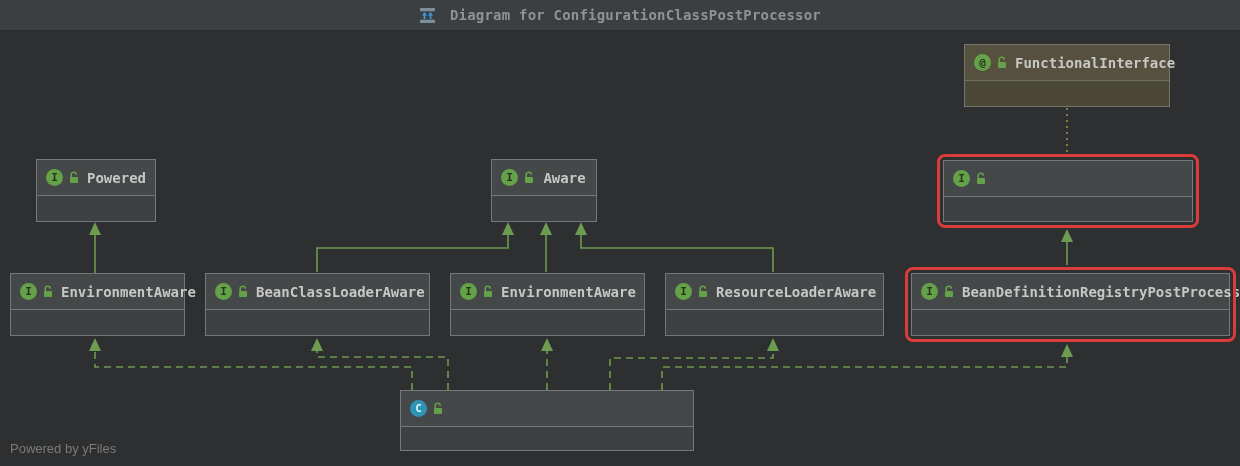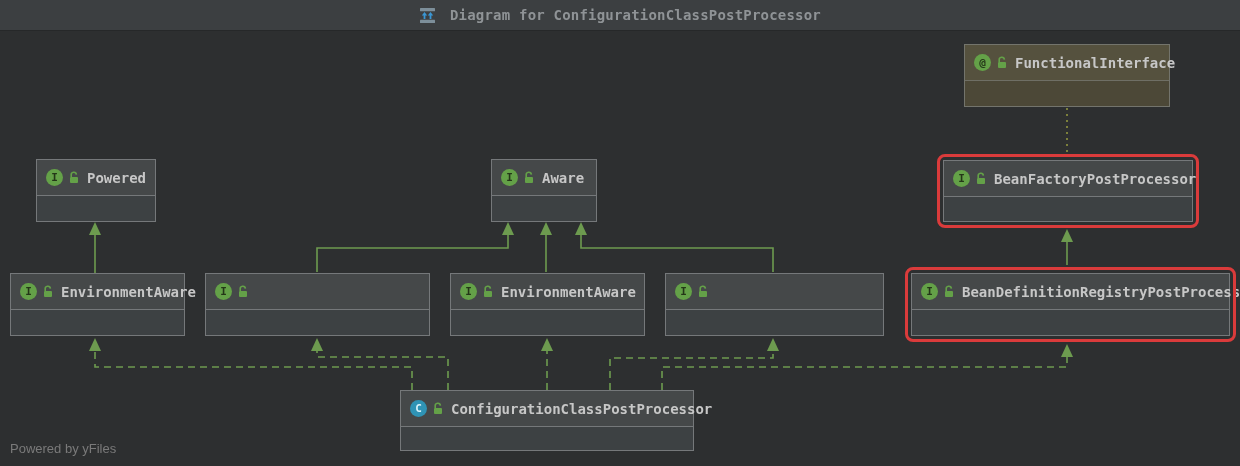--- a/index.html
+++ b/index.html
@@ -10,21 +10,21 @@
             display:flex;align-items:center;justify-content:center;gap:14px;}
   .titlebar .title-text{color:#8f9396;font-size:14px;font-weight:bold;letter-spacing:0.2px;}
   .edges{position:absolute;left:0;top:0;}
   .node{position:absolute;border:1px solid #75787a;box-sizing:border-box;}
   .node .hd{height:35px;display:flex;align-items:center;padding:0 9px;gap:6px;
             border-bottom:1px solid #75787a;background:#454849;}
   .node .bd{background:#3d4143;position:absolute;left:0;right:0;top:36px;bottom:0;}
   .node.annotation .hd{background:#55513e;border-bottom:1px solid #6f6f65;}
   .node.annotation .bd{background:#4c4837;}
   .node.annotation{border:1px solid #73746c;}
-  .node-label{flex:1;color:#c7c7c7;font-size:14px;font-weight:bold;
+  .node-label{flex:1;text-align:center;color:#c7c7c7;font-size:14px;font-weight:bold;
               white-space:nowrap;letter-spacing:0;}
   .badge{width:17px;height:17px;border-radius:50%;flex:0 0 auto;
          display:flex;align-items:center;justify-content:center;
          font-size:11px;font-weight:bold;line-height:1;}
   .badge.iface{background:#64a148;color:#243618;}
   .badge.cls{background:#2f93b5;color:#d9f3fb;}
   .lock{flex:0 0 auto;margin-left:-1px;}
   .selected::after{content:"";position:absolute;left:-7px;top:-7px;right:-7px;bottom:-7px;
                    border:3px solid #da3b3b;border-radius:8px;pointer-events:none;}
   .powered{position:absolute;left:10px;top:441px;color:#7a7a7a;font-size:13px;
@@ -118,21 +118,20 @@
     <div class="bd"></div>
   </div>
 
   <div class="node selected" style="left:943px;top:160px;width:250px;height:62px;">
     <div class="hd">
       <span class="badge iface">I</span>
       <svg class="lock" width="13" height="13" viewBox="0 0 13 13">
         <path d="M3.2,6 V4.2 a2.6,2.6 0 0 1 5.2,-0.6" fill="none" stroke="#64a148" stroke-width="1.6"></path>
         <rect x="2" y="6" width="8" height="6" rx="1" fill="#64a148"></rect>
       </svg>
-      <span class="node-label">BeanFactoryPostProcessor</span>
     </div>
     <div class="bd"></div>
   </div>
 
   <div class="node" style="left:10px;top:273px;width:175px;height:63px;">
     <div class="hd">
       <span class="badge iface">I</span>
       <svg class="lock" width="13" height="13" viewBox="0 0 13 13">
         <path d="M3.2,6 V4.2 a2.6,2.6 0 0 1 5.2,-0.6" fill="none" stroke="#64a148" stroke-width="1.6"></path>
         <rect x="2" y="6" width="8" height="6" rx="1" fill="#64a148"></rect>
@@ -142,20 +141,21 @@
     <div class="bd"></div>
   </div>
 
   <div class="node" style="left:205px;top:273px;width:225px;height:63px;">
     <div class="hd">
       <span class="badge iface">I</span>
       <svg class="lock" width="13" height="13" viewBox="0 0 13 13">
         <path d="M3.2,6 V4.2 a2.6,2.6 0 0 1 5.2,-0.6" fill="none" stroke="#64a148" stroke-width="1.6"></path>
         <rect x="2" y="6" width="8" height="6" rx="1" fill="#64a148"></rect>
       </svg>
+      <span class="node-label">BeanClassLoaderAware</span>
     </div>
     <div class="bd"></div>
   </div>
 
   <div class="node" style="left:450px;top:273px;width:195px;height:63px;">
     <div class="hd">
       <span class="badge iface">I</span>
       <svg class="lock" width="13" height="13" viewBox="0 0 13 13">
         <path d="M3.2,6 V4.2 a2.6,2.6 0 0 1 5.2,-0.6" fill="none" stroke="#64a148" stroke-width="1.6"></path>
         <rect x="2" y="6" width="8" height="6" rx="1" fill="#64a148"></rect>
@@ -165,20 +165,21 @@
     <div class="bd"></div>
   </div>
 
   <div class="node" style="left:665px;top:273px;width:219px;height:63px;">
     <div class="hd">
       <span class="badge iface">I</span>
       <svg class="lock" width="13" height="13" viewBox="0 0 13 13">
         <path d="M3.2,6 V4.2 a2.6,2.6 0 0 1 5.2,-0.6" fill="none" stroke="#64a148" stroke-width="1.6"></path>
         <rect x="2" y="6" width="8" height="6" rx="1" fill="#64a148"></rect>
       </svg>
+      <span class="node-label">ResourceLoaderAware</span>
     </div>
     <div class="bd"></div>
   </div>
 
   <div class="node selected" style="left:911px;top:273px;width:319px;height:63px;">
     <div class="hd">
       <span class="badge iface">I</span>
       <svg class="lock" width="13" height="13" viewBox="0 0 13 13">
         <path d="M3.2,6 V4.2 a2.6,2.6 0 0 1 5.2,-0.6" fill="none" stroke="#64a148" stroke-width="1.6"></path>
         <rect x="2" y="6" width="8" height="6" rx="1" fill="#64a148"></rect>
@@ -188,19 +189,18 @@
     <div class="bd"></div>
   </div>
 
   <div class="node" style="left:400px;top:390px;width:294px;height:61px;">
     <div class="hd">
       <span class="badge cls">C</span>
       <svg class="lock" width="13" height="13" viewBox="0 0 13 13">
         <path d="M3.2,6 V4.2 a2.6,2.6 0 0 1 5.2,-0.6" fill="none" stroke="#64a148" stroke-width="1.6"></path>
         <rect x="2" y="6" width="8" height="6" rx="1" fill="#64a148"></rect>
       </svg>
-      <span class="node-label">ConfigurationClassPostProcessor</span>
     </div>
     <div class="bd"></div>
   </div>
 
   <div class="powered">Powered by yFiles</div>
 </div>
 
 </body></html>

